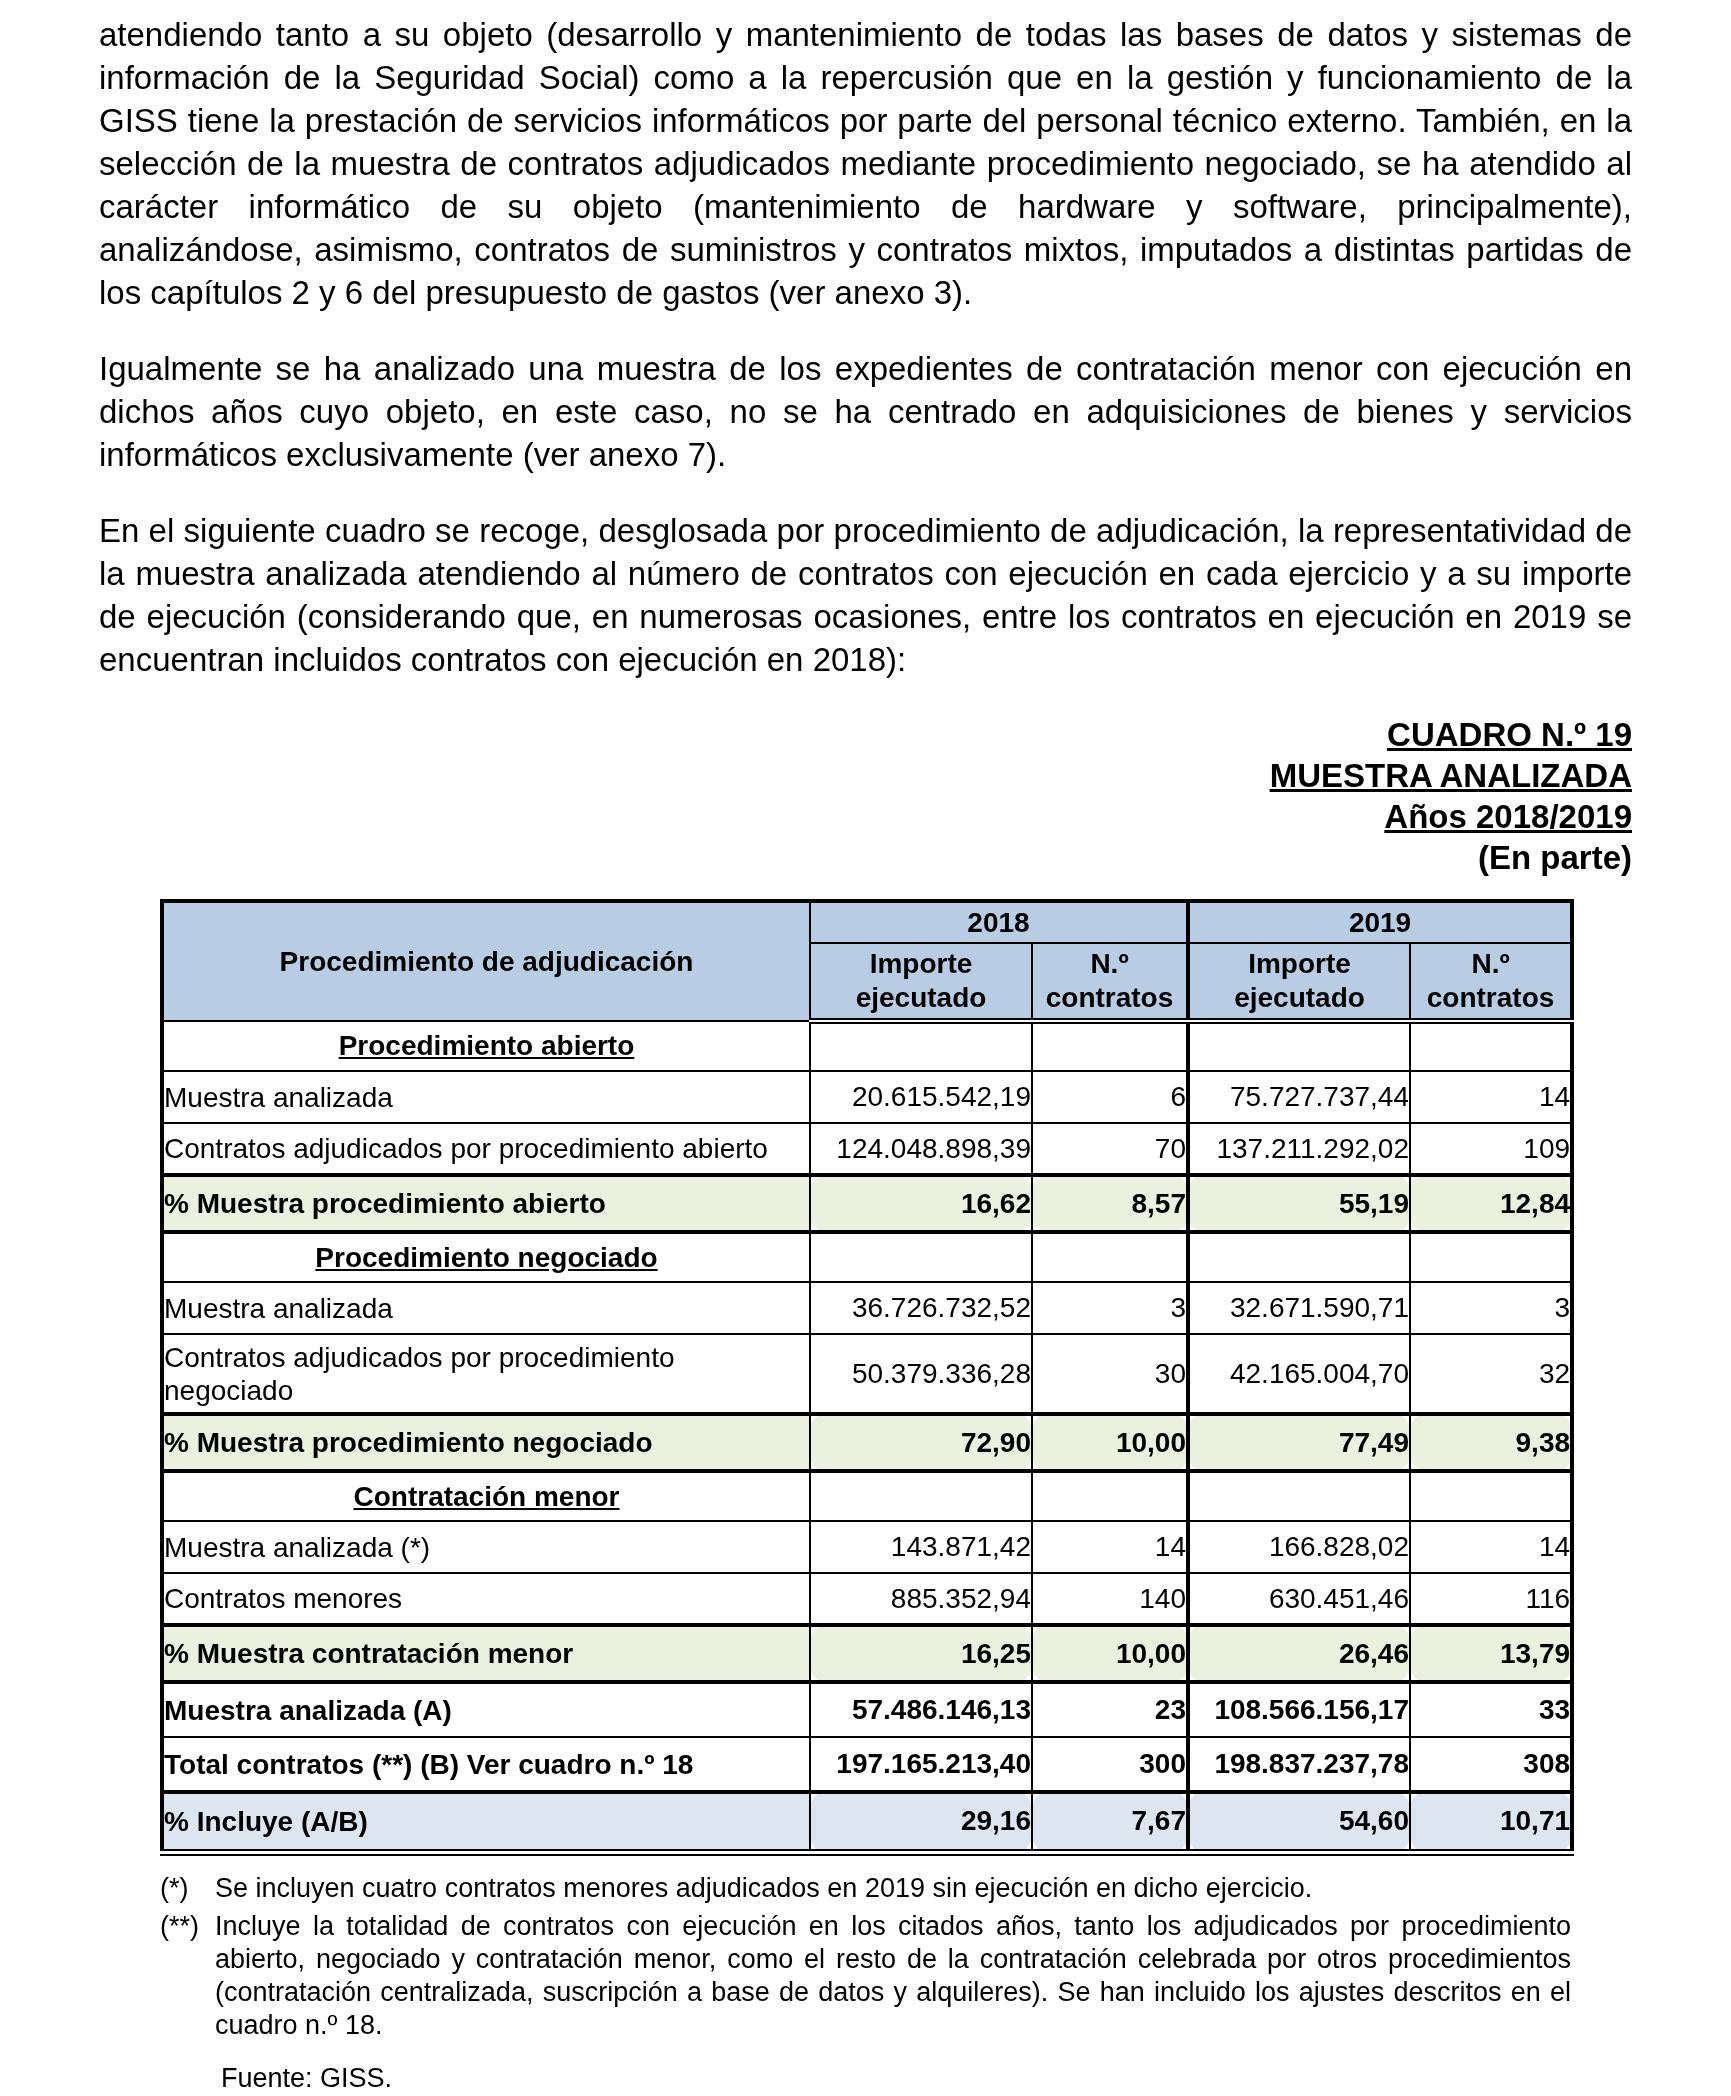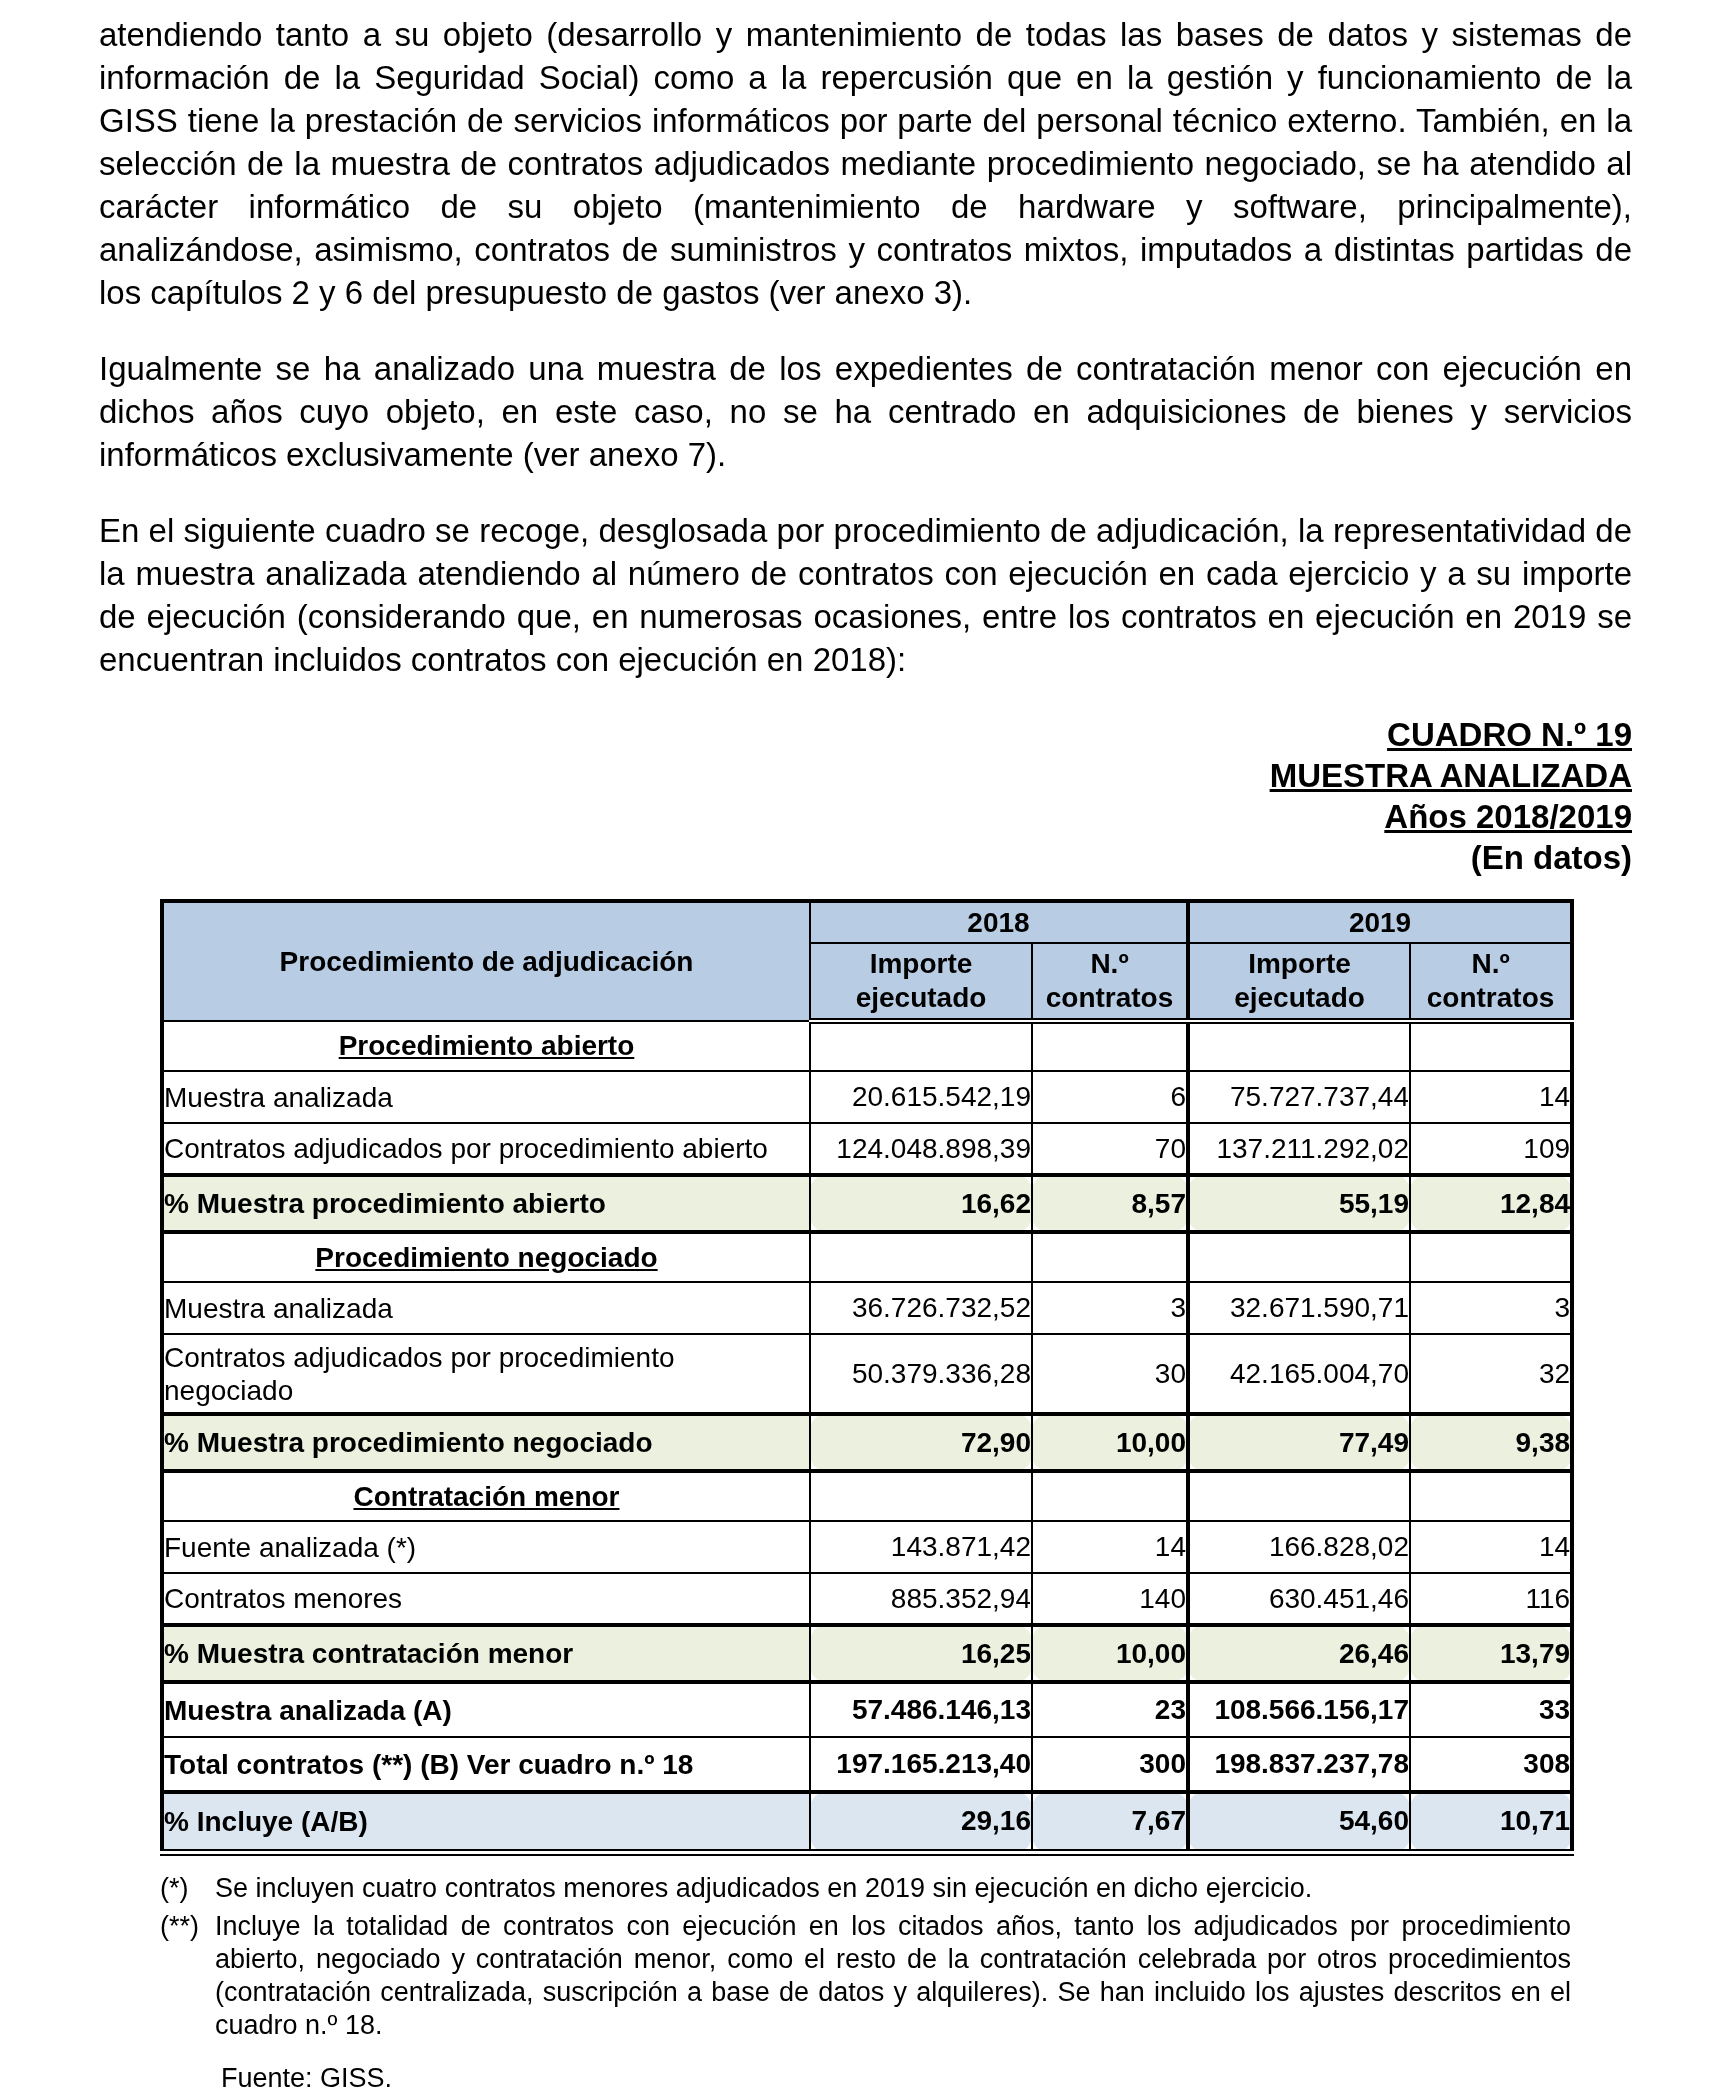--- a/index.html
+++ b/index.html
@@ -95,21 +95,21 @@
   <p class="body-par">atendiendo tanto a su objeto (desarrollo y mantenimiento de todas las bases de datos y sistemas de información de la Seguridad Social) como a la repercusión que en la gestión y funcionamiento de la GISS tiene la prestación de servicios informáticos por parte del personal técnico externo. También, en la selección de la muestra de contratos adjudicados mediante procedimiento negociado, se ha atendido al carácter informático de su objeto (mantenimiento de hardware y software, principalmente), analizándose, asimismo, contratos de suministros y contratos mixtos, imputados a distintas partidas de los capítulos 2 y 6 del presupuesto de gastos (ver anexo 3).</p>
 
   <p class="body-par">Igualmente se ha analizado una muestra de los expedientes de contratación menor con ejecución en dichos años cuyo objeto, en este caso, no se ha centrado en adquisiciones de bienes y servicios informáticos exclusivamente (ver anexo 7).</p>
 
   <p class="body-par">En el siguiente cuadro se recoge, desglosada por procedimiento de adjudicación, la representatividad de la muestra analizada atendiendo al número de contratos con ejecución en cada ejercicio y a su importe de ejecución (considerando que, en numerosas ocasiones, entre los contratos en ejecución en 2019 se encuentran incluidos contratos con ejecución en 2018):</p>
 
   <div class="title-block">
     <div class="title-line u">CUADRO N.º 19</div>
     <div class="title-line u">MUESTRA ANALIZADA</div>
     <div class="title-line u">Años 2018/2019</div>
-    <div class="title-line">(En datos)</div>
+    <div class="title-line">(En parte)</div>
   </div>
 
   <table class="cuadro">
     <colgroup>
       <col class="c-label">
         <col class="c-imp">
         <col class="c-num">
         <col class="c-imp2">
         <col class="c-num2">
     </colgroup>
@@ -184,21 +184,21 @@
         <td class="num">9,38</td>
       </tr>
       <tr class="sec">
         <td class="sec-label">Contratación menor</td>
         <td></td>
           <td></td>
         <td class="gl"></td>
           <td></td>
       </tr>
       <tr class="d">
-        <td class="lbl">Fuente analizada (*)</td>
+        <td class="lbl">Muestra analizada (*)</td>
         <td class="num">143.871,42</td>
         <td class="num">14</td>
         <td class="num gl">166.828,02</td>
         <td class="num">14</td>
       </tr>
       <tr class="d">
         <td class="lbl">Contratos menores</td>
         <td class="num">885.352,94</td>
         <td class="num">140</td>
         <td class="num gl">630.451,46</td>

